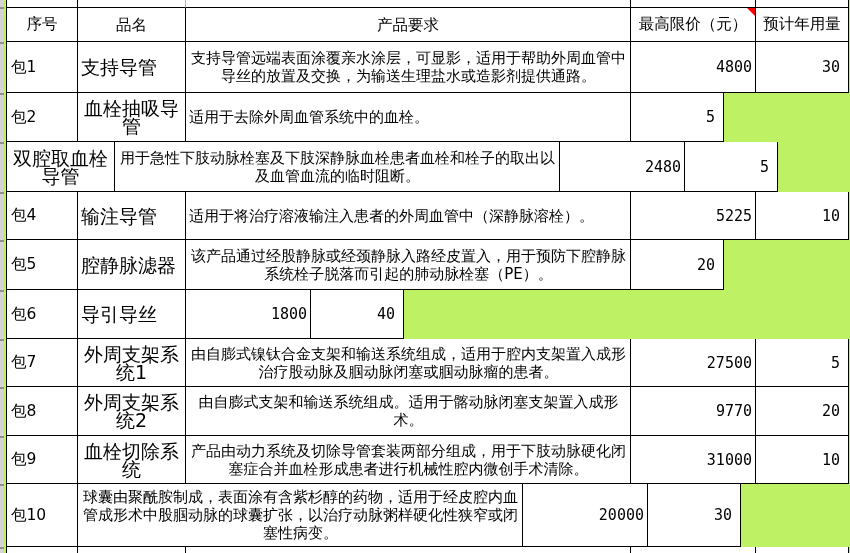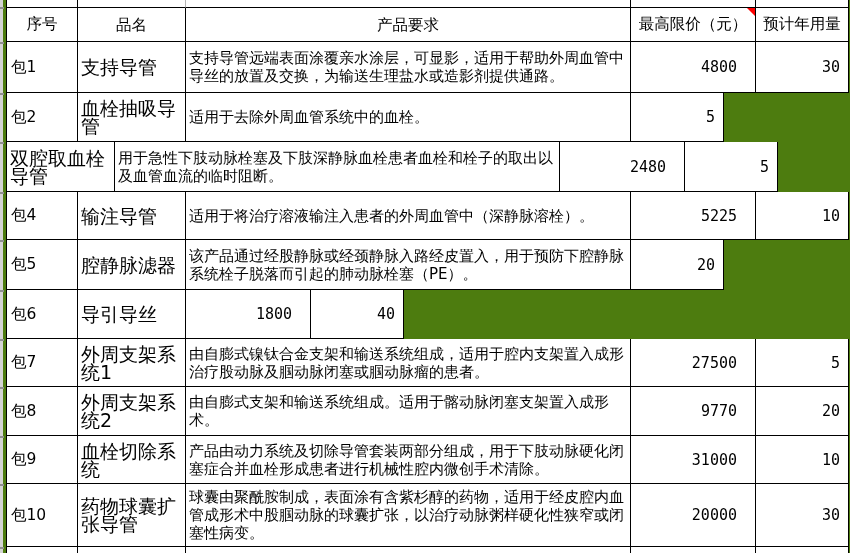--- a/index.html
+++ b/index.html
@@ -1,31 +1,31 @@
 <!DOCTYPE html>
 <html><head>
 <meta charset="utf-8">
 <style>
   html,body{margin:0;padding:0;background:#ffffff;width:850px;height:553px;overflow:hidden;
     font-family:"DejaVu Sans",sans-serif;color:#000;}
-  .stage{position:relative;width:850px;height:553px;background:#4d7c0f;}
+  .stage{position:relative;width:850px;height:553px;background:#bef264;text-align:center;}
 
   
   .edge-strip{position:absolute;left:0;top:0;width:3px;height:553px;background:#d4d4d4;}
   .edge-strip .tick{position:absolute;left:0;width:4px;height:2px;background:#8f8f8f;}
 
   
   .grid{position:absolute;left:6px;top:0;width:843px;border-left:1px solid #000;}
   .tr{display:flex;}
   .td{box-sizing:border-box;border-right:1px solid #000;border-bottom:1px solid #000;
       overflow:hidden;display:flex;align-items:center;background:#fff;}
   .c1{width:71px;padding-left:4px;font-size:15.5px;}
   .c2{width:108px;padding-left:3px;padding-right:3px;font-size:19px;line-height:18px;}
   .c3{width:445px;padding-left:3px;padding-right:2px;font-size:15px;line-height:18px;}
-  .c4{width:125px;justify-content:flex-end;padding-right:18px;}
+  .c4{width:125px;justify-content:flex-end;padding-right:3px;}
   .c5{width:93px;justify-content:flex-end;padding-right:8px;}
   .num{font-family:"DejaVu Sans Mono",monospace;font-size:15px;}
   .th{justify-content:center;padding:0;font-size:15.5px;position:relative;}
 
   
   .partial-top .td{border-bottom:1px solid #000;}
   .partial-top .gray-stub{border-right:1px solid #b3b3b3;}
   .partial-bottom .td{border-bottom:none;}
 
   
@@ -136,21 +136,20 @@
     <div class="tr" style="height:48px">
       <div class="td c1">包9</div>
       <div class="td c2">血栓切除系统</div>
       <div class="td c3">产品由动力系统及切除导管套装两部分组成，用于下肢动脉硬化闭塞症合并血栓形成患者进行机械性腔内微创手术清除。</div>
       <div class="td c4 num">31000</div>
       <div class="td c5 num">10</div>
     </div>
 
     <div class="tr" style="height:63px">
       <div class="td c1">包10</div>
-      <div class="td c2">药物球囊扩张导管</div>
       <div class="td c3">球囊由聚酰胺制成，表面涂有含紫杉醇的药物，适用于经皮腔内血管成形术中股腘动脉的球囊扩张，以治疗动脉粥样硬化性狭窄或闭塞性病变。</div>
       <div class="td c4 num">20000</div>
       <div class="td c5 num">30</div>
     </div>
 
     <div class="tr partial-bottom" style="height:6px">
       <div class="td c1"></div>
       <div class="td c2"></div>
       <div class="td c3"></div>
       <div class="td c4"></div>

